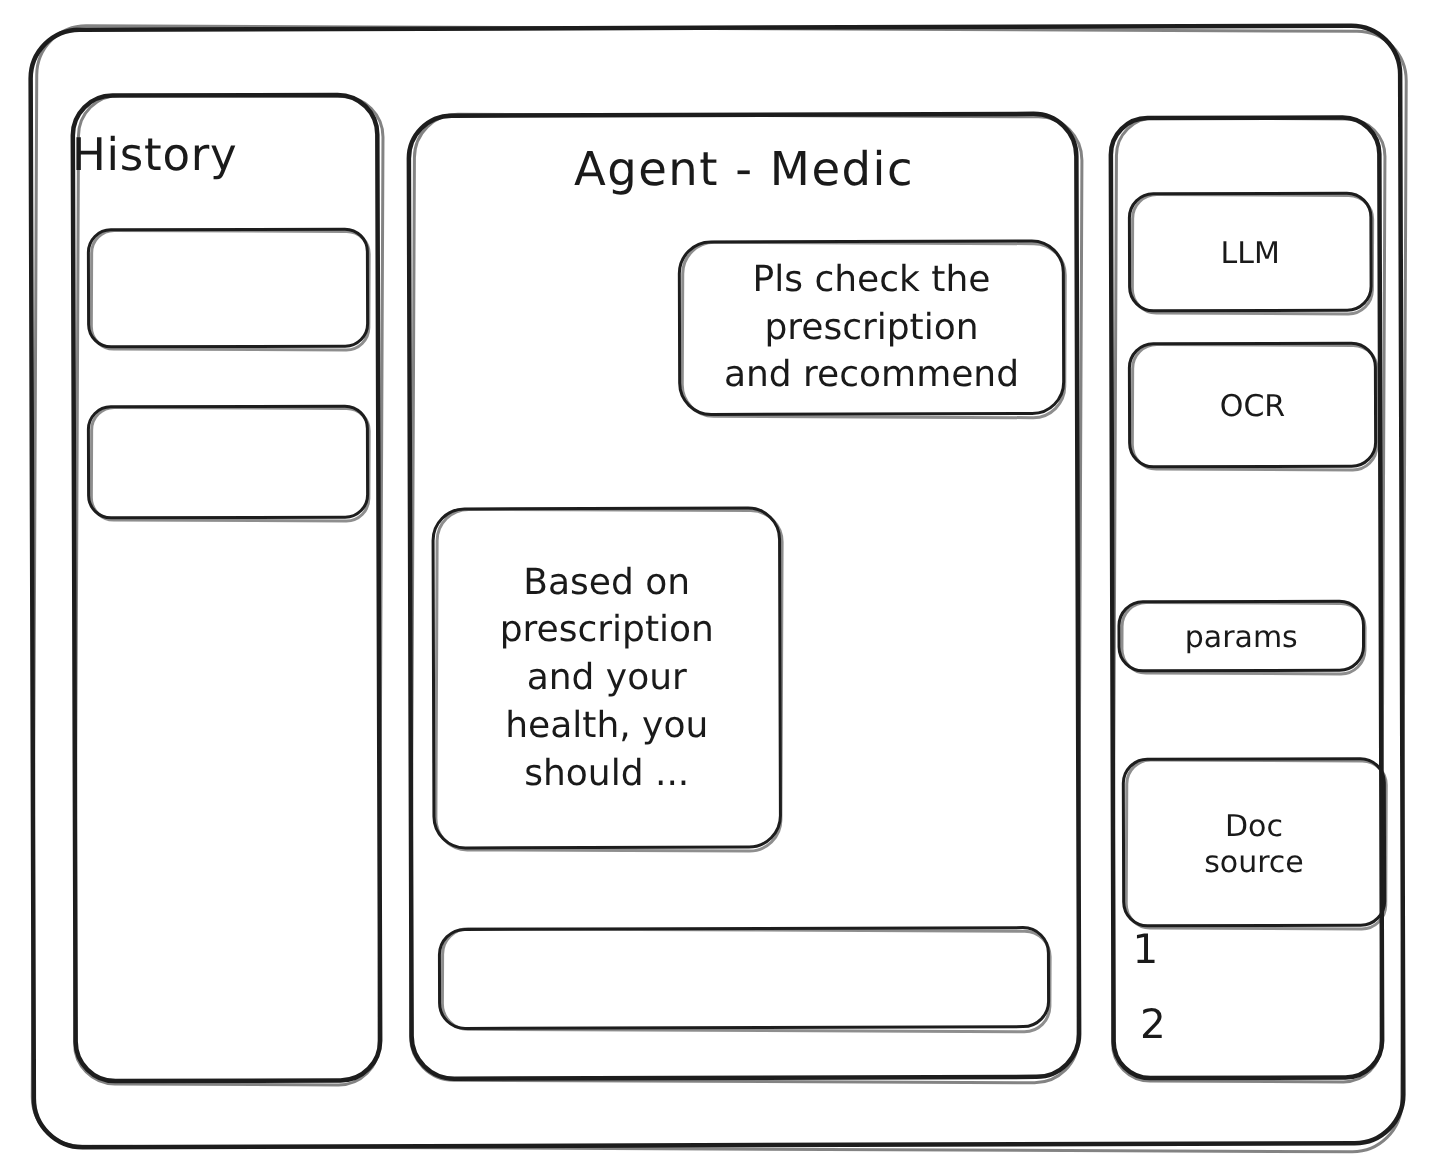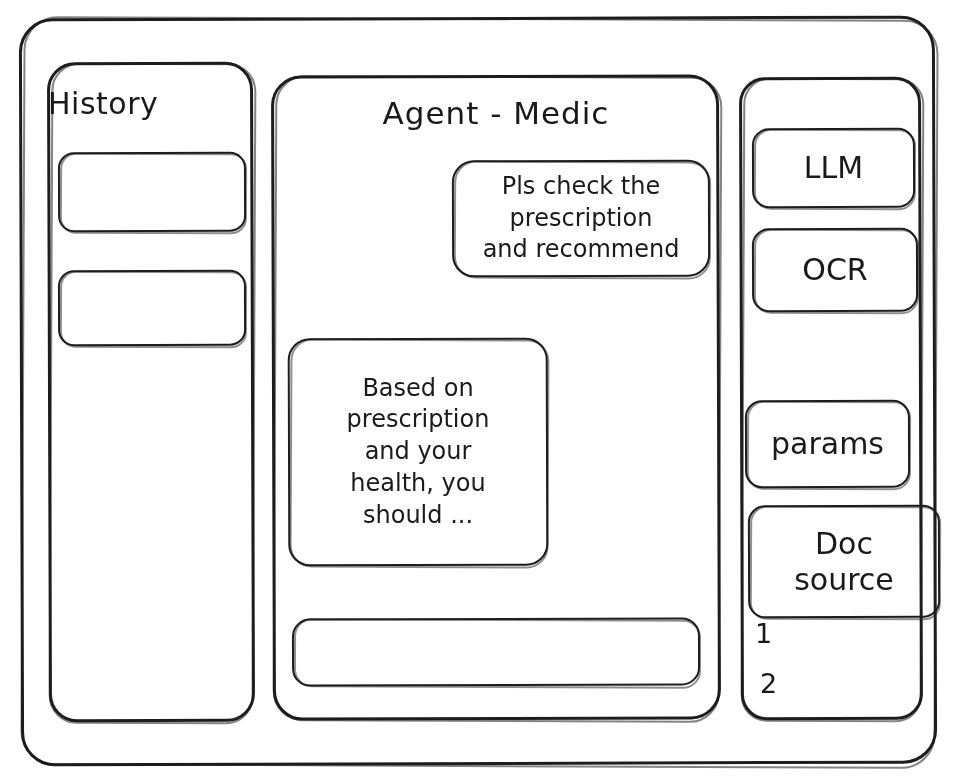--- a/index.html
+++ b/index.html
@@ -118,21 +118,21 @@
   }
   #user-bubble {
     left: 452px;
     top: 160px;
     width: 258px;
     height: 117px;
   }
   #assistant-bubble {
     left: 288px;
     top: 338px;
-    width: 260px;
+    width: 233px;
     height: 228px;
   }
 
   
   #composer-input {
     left: 292px;
     top: 618px;
     width: 408px;
     height: 68px;
     border-radius: 18px;
@@ -149,28 +149,28 @@
   .tool-card {
     border-radius: 17px;
     display: flex;
     align-items: center;
     justify-content: center;
   }
   .tool-card .tool-label {
     position: relative;
     z-index: 2;
     text-align: center;
-    font-size: 30px;
+    font-size: 20px;
     line-height: 1.2;
     white-space: pre-line;
   }
   #tool-card-llm    { left: 752px; top: 128px; width: 163px; height: 80px; }
   #tool-card-ocr    { left: 752px; top: 228px; width: 166px; height: 84px; }
-  #tool-card-params { left: 745px; top: 400px; width: 165px; height: 88px; justify-content: center; }
-  #tool-card-doc    { left: 748px; top: 505px; width: 192px; height: 113px; }
+  #tool-card-params { left: 745px; top: 400px; width: 165px; height: 48px; justify-content: center; }
+  #tool-card-doc    { left: 748px; top: 505px; width: 176px; height: 113px; }
 
   .doc-source-item {
     position: absolute;
     font-size: 27px;
     z-index: 3;
   }
   #doc-source-item-1 { left: 755px; top: 618px; }
   #doc-source-item-2 { left: 760px; top: 668px; }
 </style>
 </head>

